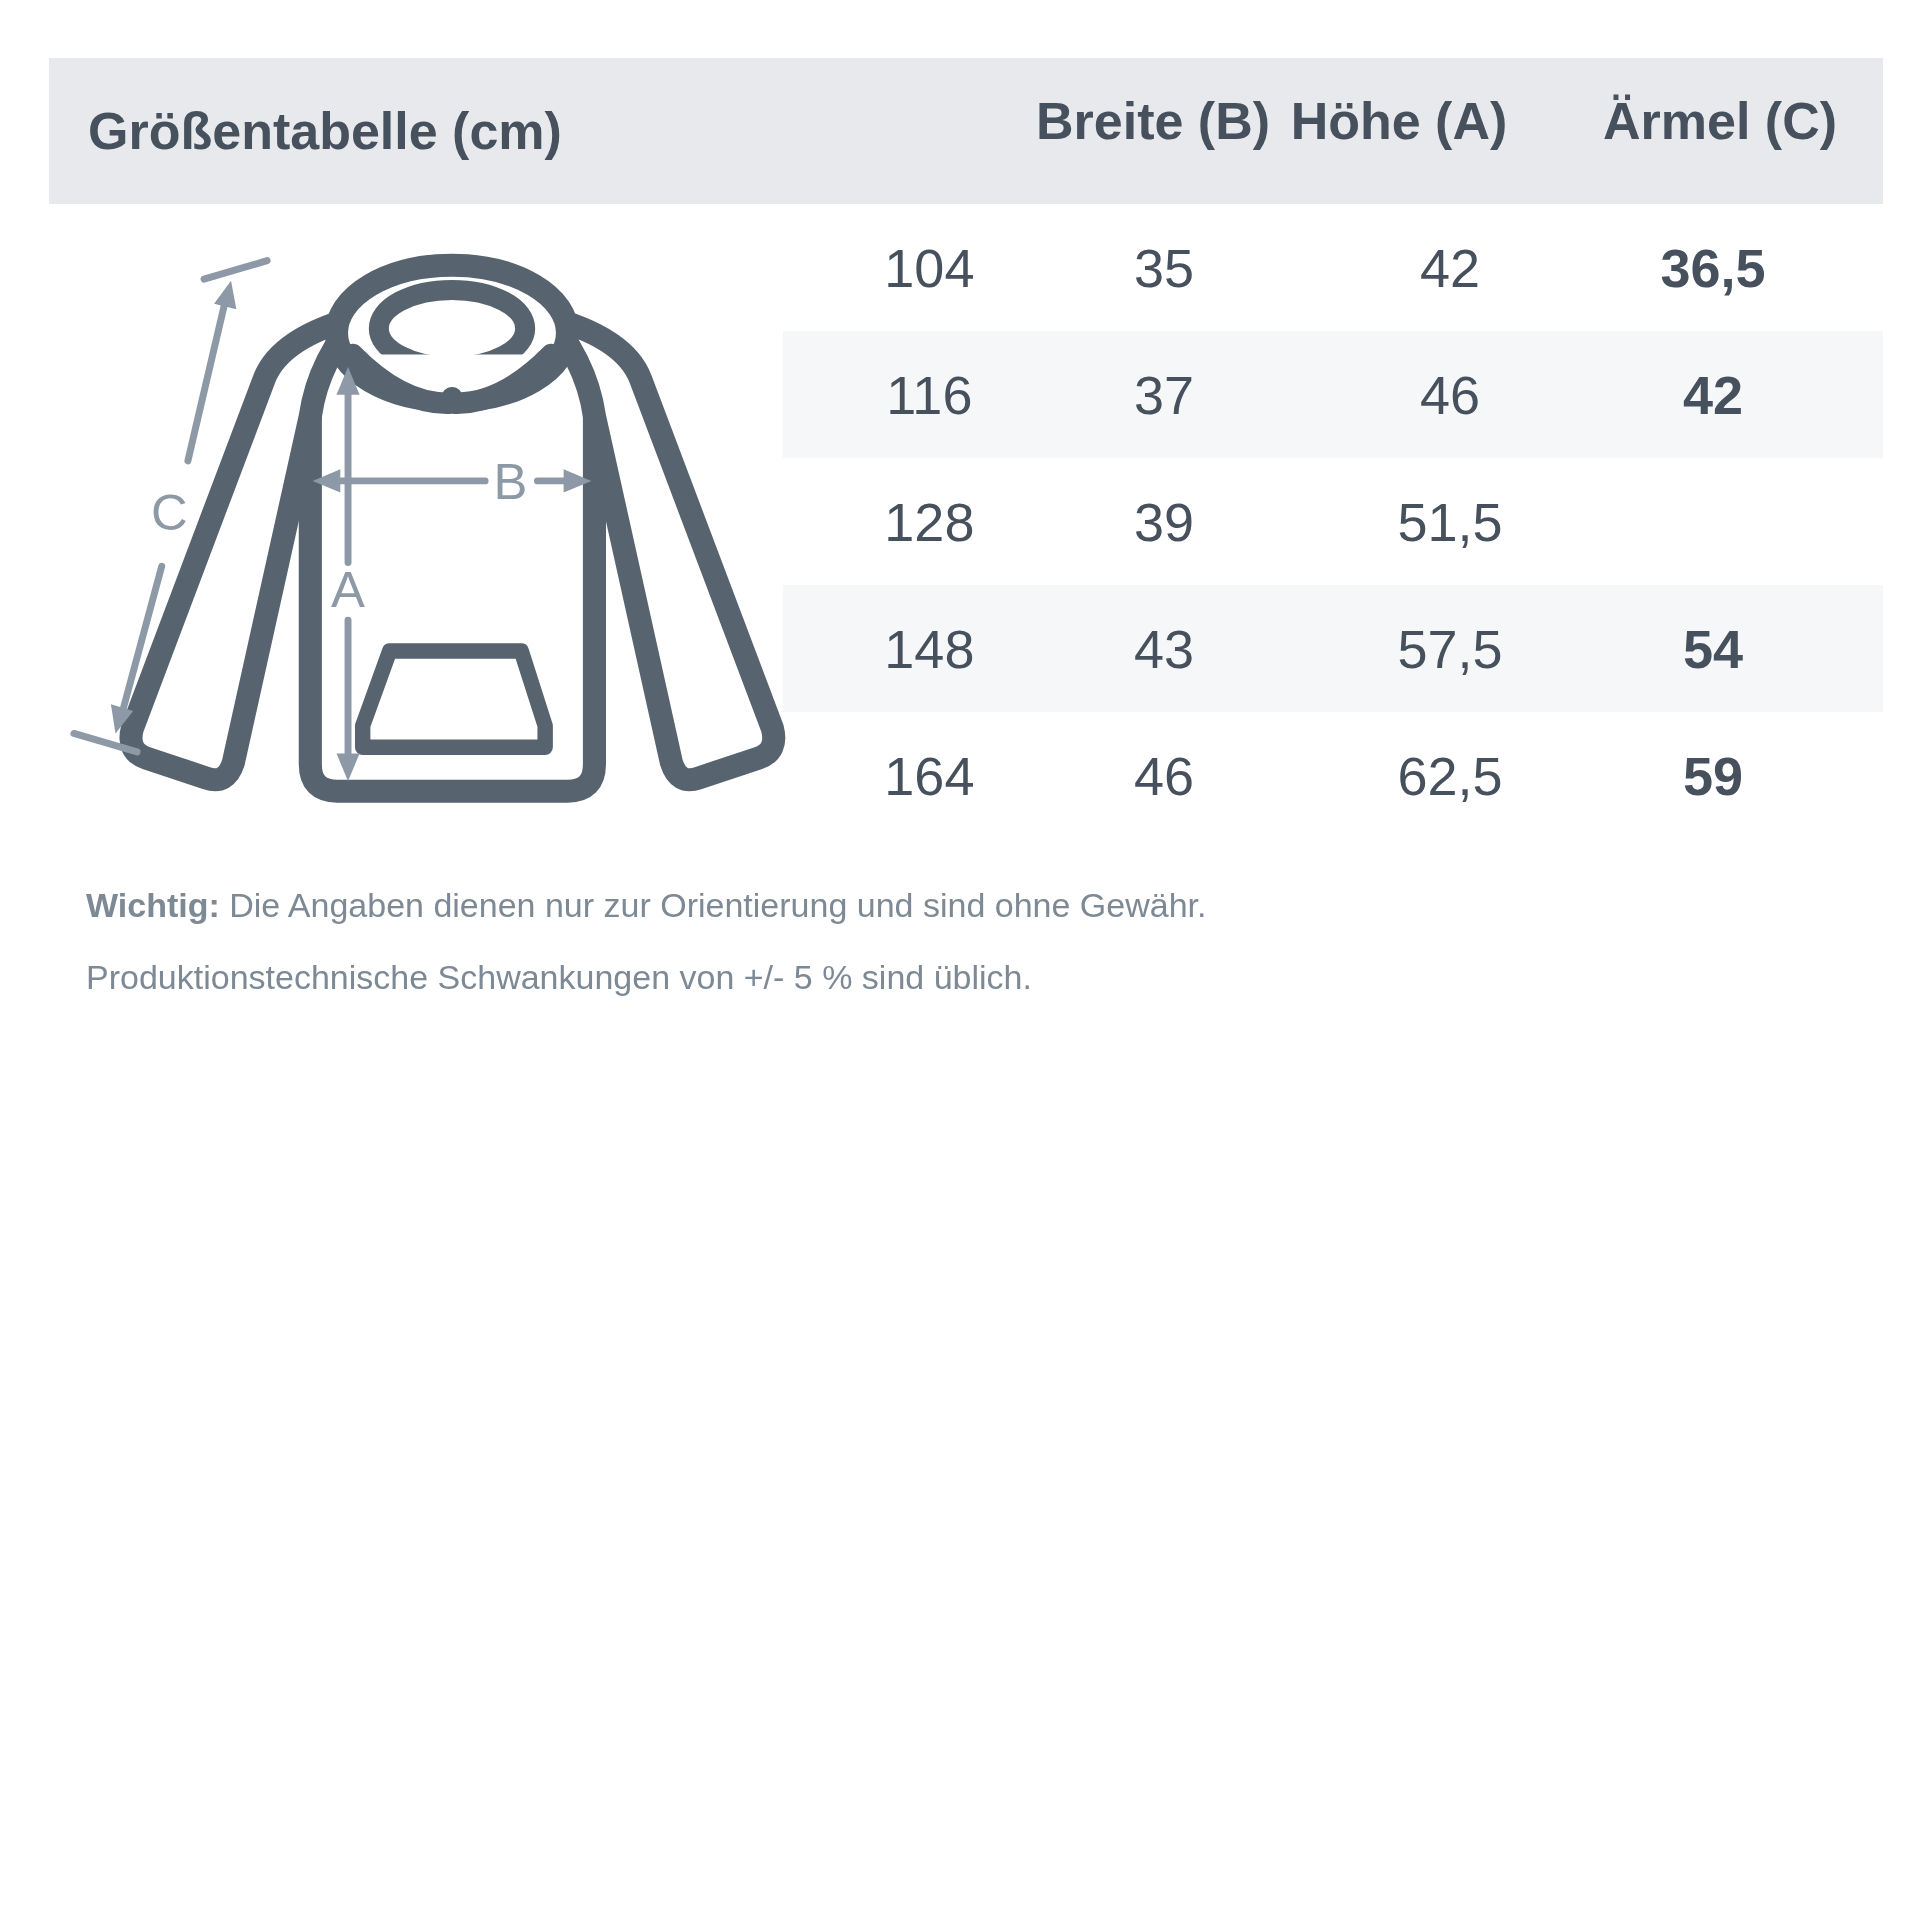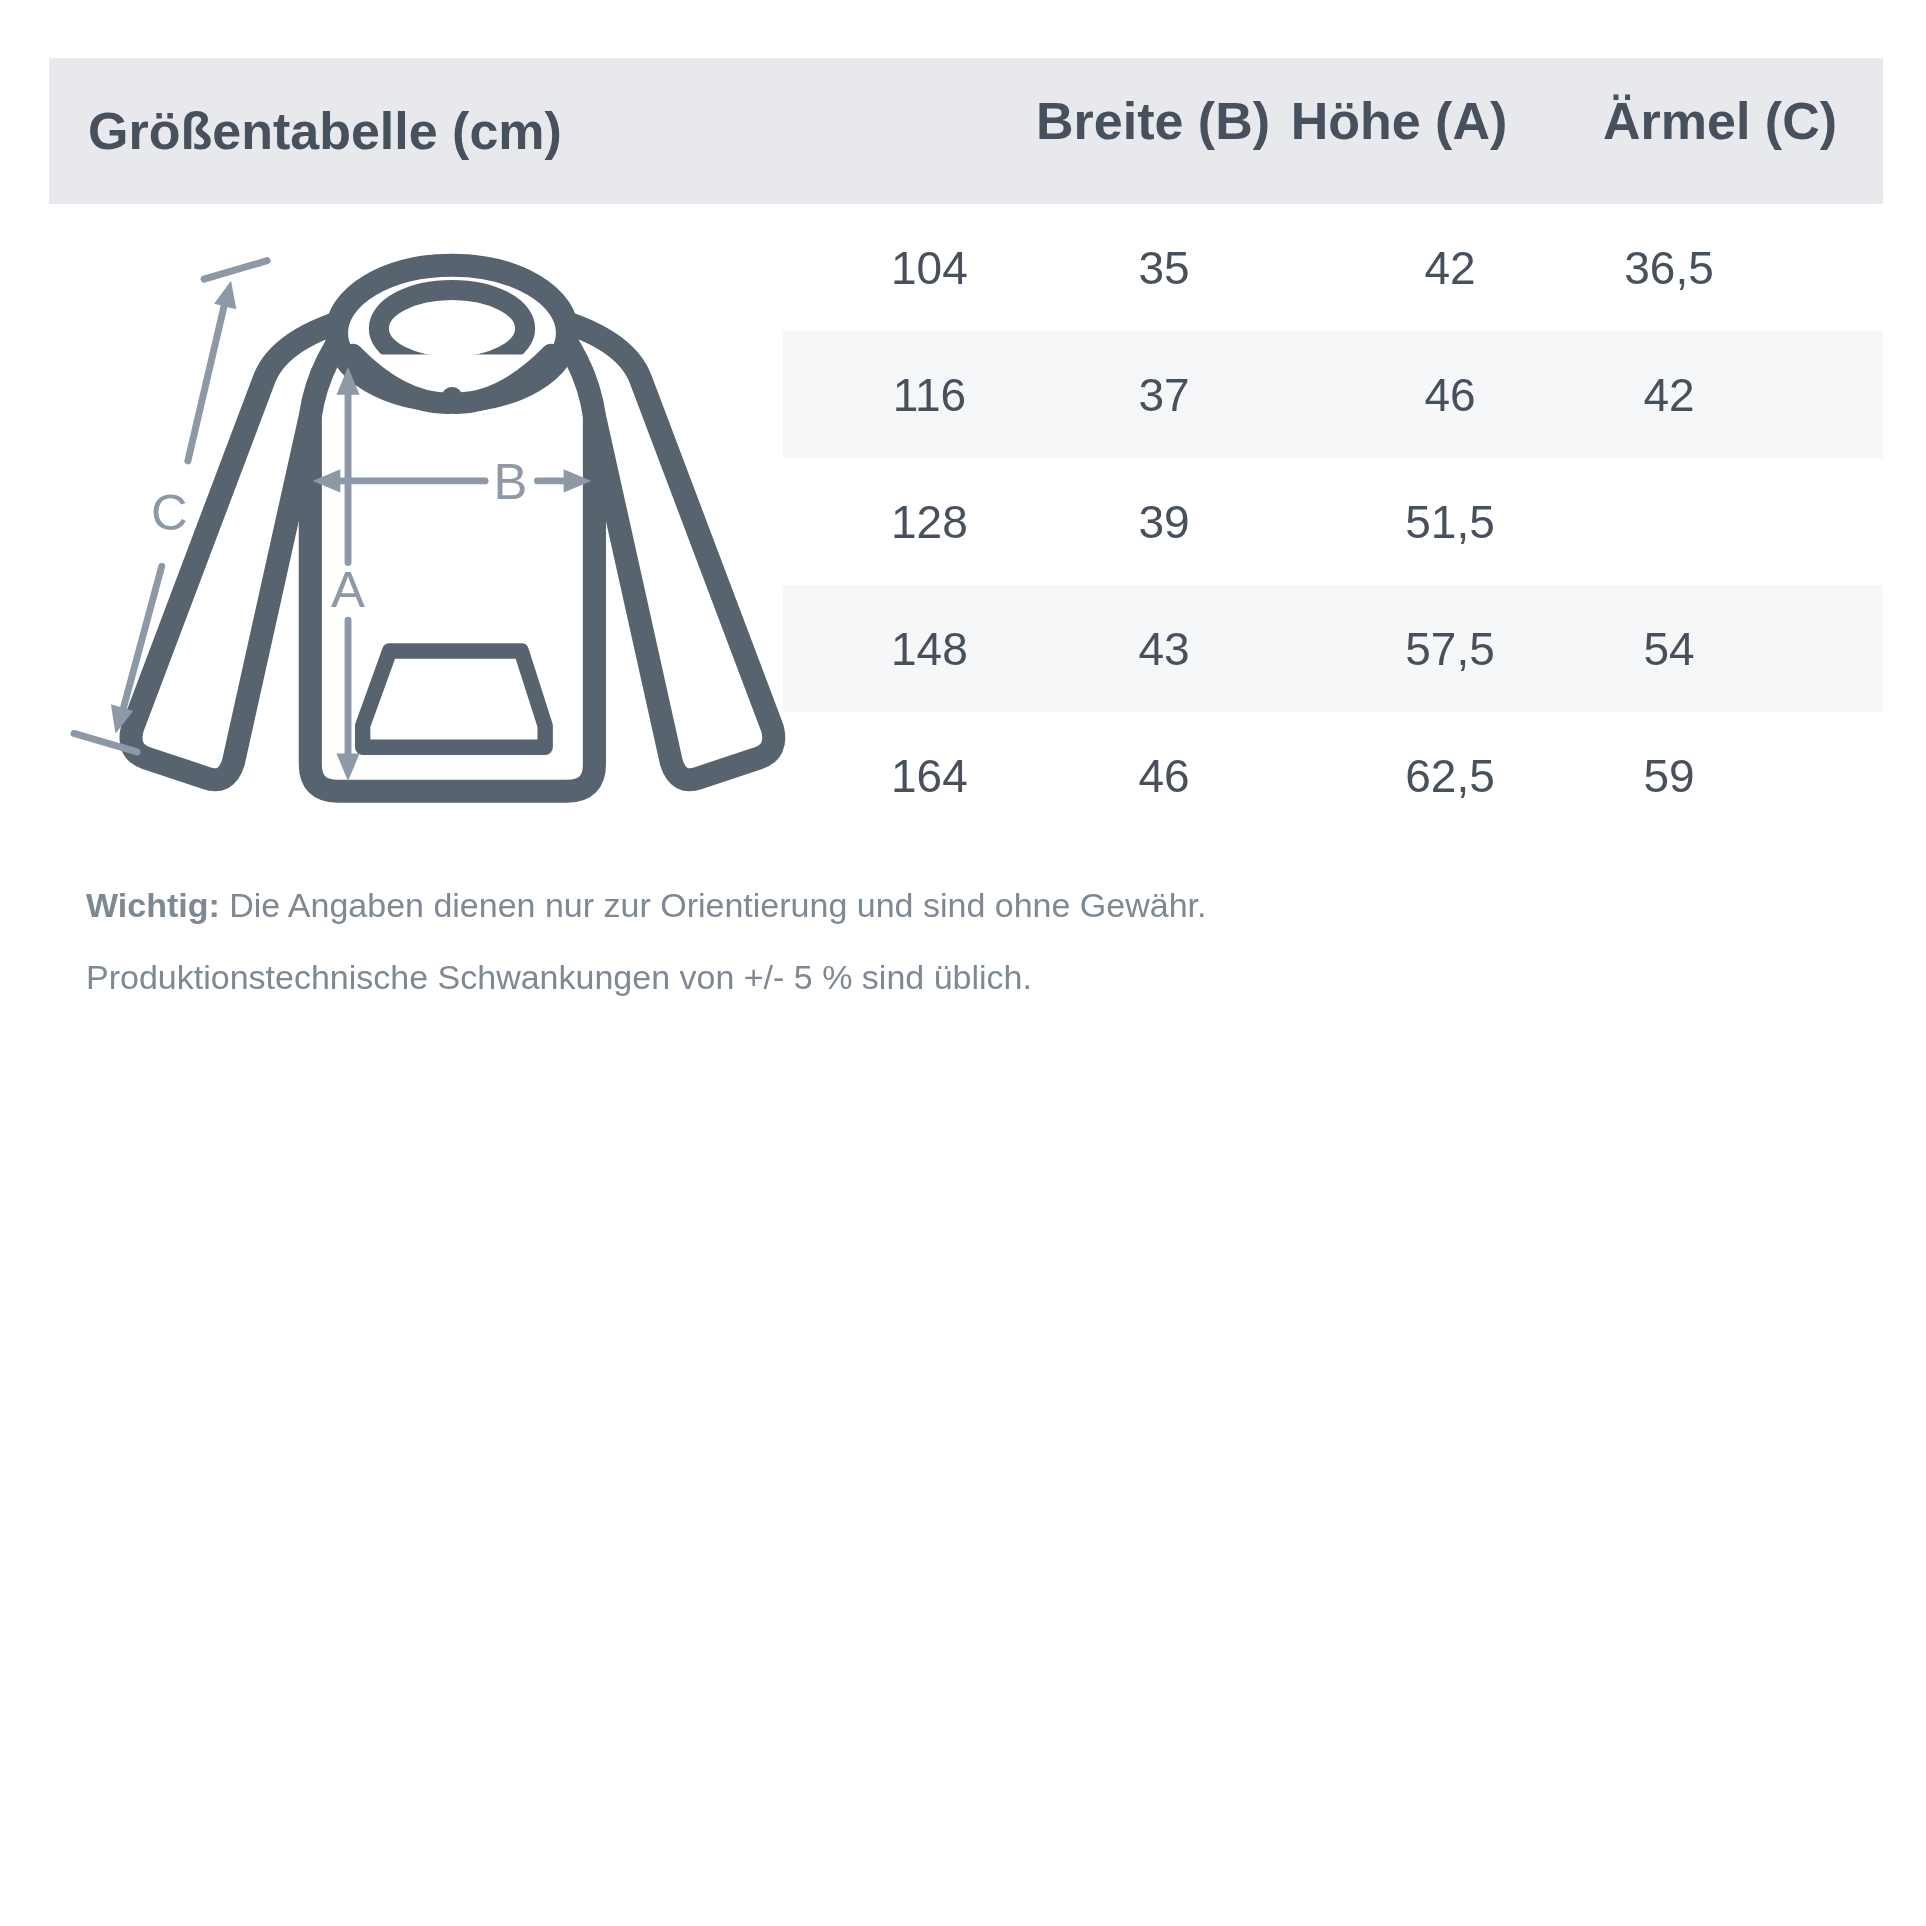--- a/index.html
+++ b/index.html
@@ -50,27 +50,27 @@
     width:1100px;
   }
   .row{
     position:relative;
     width:1100px;height:127px;
   }
   .row.striped{background:var(--stripe_bg);}
   .cell{
     position:absolute;top:0;height:127px;width:262px;
     display:flex;align-items:center;justify-content:center;
-    font-size:46px;color:var(--text_dark);
+    font-size:54px;color:var(--text_dark);
     white-space:nowrap;
   }
   .cell.c1{left:15.4px;}
   .cell.c2{left:250px;}
   .cell.c3{left:536px;}
-  .cell.c4{left:755px;}
+  .cell.c4{left:799px;font-weight:bold;}
 
   
   .diagram{
     position:absolute;left:46px;top:216px;
     width:755px;height:616px;
   }
   .diagram svg{display:block;width:755px;height:616px;}
   .garment{fill:#ffffff;stroke:var(--outline);stroke-width:30;stroke-linejoin:round;}
   .garment.pocket{stroke-width:20;}
   .garment.collar{stroke-width:28;stroke-linecap:round;}

